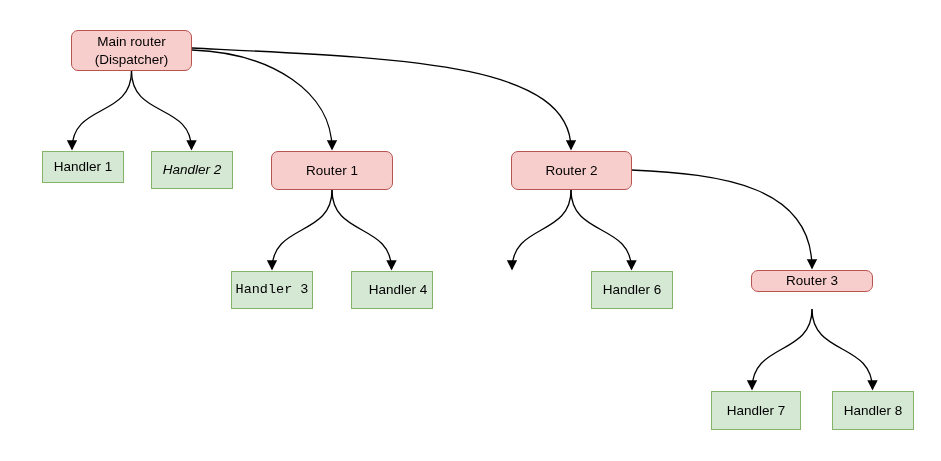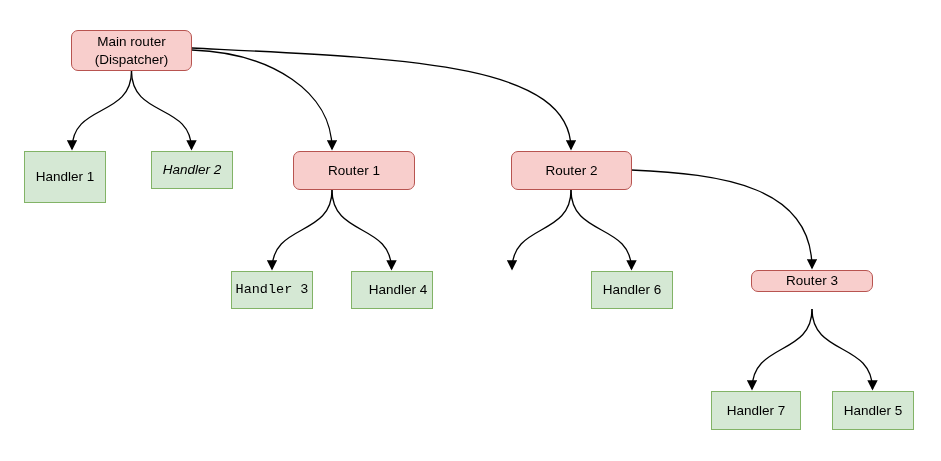--- a/index.html
+++ b/index.html
@@ -78,29 +78,29 @@
     <path class="edge" d="M 631 170 C 722 174, 812 186, 812 268"></path>
     <path class="edge" d="M 812 309 C 812 356, 752 342, 752 389"></path>
     <path class="edge" d="M 812 309 C 812 356, 872.5 342, 872.5 389"></path>
   </svg>
 
   <div class="node router" style="left:71px; top:30px; width:121px; height:41px;">
     <span class="label">Main router
 (Dispatcher)</span>
   </div>
 
-  <div class="node handler" style="left:24px; top:151px; width:82px; height:52px;">
+  <div class="node handler" style="left:42px; top:151px; width:82px; height:32px;">
     <span class="label">Handler 1</span>
   </div>
 
   <div class="node handler" style="left:151px; top:151px; width:82px; height:38px;font-style:italic;">
     <span class="label">Handler 2</span>
   </div>
 
-  <div class="node router" style="left:271px; top:151px; width:122px; height:39px;margin-left:22px;">
+  <div class="node router" style="left:271px; top:151px; width:122px; height:39px;">
     <span class="label">Router 1</span>
   </div>
 
   <div class="node router" style="left:511px; top:151px; width:121px; height:39px;">
     <span class="label">Router 2</span>
   </div>
 
   <div class="node handler" style="left:231px; top:271px; width:82px; height:38px;font-family:Liberation Mono, monospace;">
     <span class="label">Handler 3</span>
   </div>
@@ -116,16 +116,16 @@
 
   <div class="node router" style="left:751px; top:270px; width:122px; height:22px;">
     <span class="label">Router 3</span>
   </div>
 
   <div class="node handler" style="left:711px; top:391px; width:90px; height:39px;">
     <span class="label">Handler 7</span>
   </div>
 
   <div class="node handler" style="left:832px; top:391px; width:82px; height:39px;">
-    <span class="label">Handler 5</span>
+    <span class="label">Handler 8</span>
   </div>
 
 </div>
 
 </body></html>

